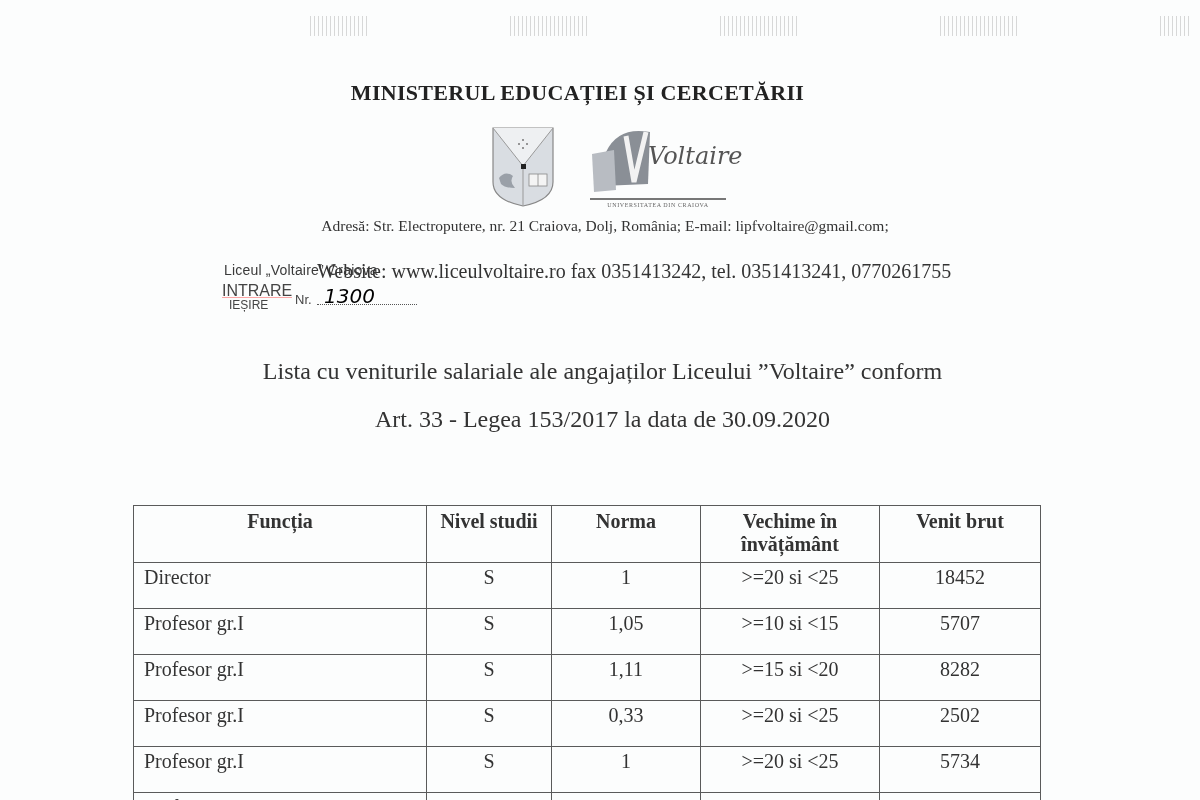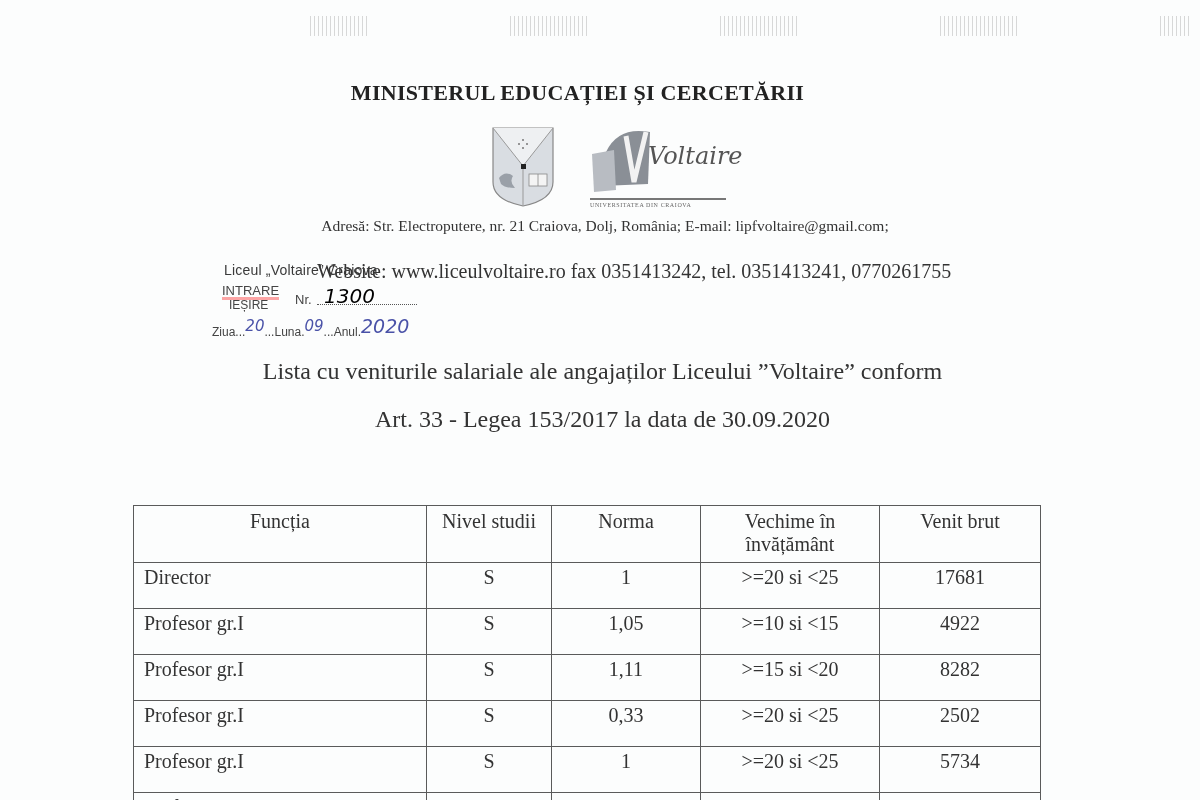--- a/index.html
+++ b/index.html
@@ -29,21 +29,21 @@
       font-weight: bold; font-size: 22px; letter-spacing: 0.3px;
       color: #222;
     }
     .logos {
       position: absolute; top: 122px; left: 488px; width: 260px; height: 90px;
     }
     .crest {
       position: absolute; left: 3px; top: 4px; width: 64px; height: 82px;
     }
     .voltaire-logo {
-      position: absolute; left: 100px; top: 2px; width: 150px; height: 90px;
+      position: absolute; left: 100px; top: 2px; width: 150px; height: 90px; text-align: center;
     }
     .voltaire-word {
       position: absolute; left: 60px; top: 18px;
       font-family: "DejaVu Serif", serif; font-style: italic;
       font-size: 24px; color: #555;
     }
     .voltaire-sub {
       position: absolute; left: 2px; top: 74px;
       font-size: 6px; letter-spacing: 0.6px; color: #666;
       border-top: 2px solid #777; padding-top: 2px; width: 136px;
@@ -59,22 +59,22 @@
     .stamp {
       position: absolute; top: 262px; left: 212px; width: 260px; height: 80px;
       font-family: "Liberation Sans", "DejaVu Sans", sans-serif;
       color: #444;
     }
     .stamp .school {
       position: absolute; left: 12px; top: 0; font-size: 14px; letter-spacing: 0.2px;
       color: #3a3a3a;
     }
     .stamp .intrare {
-      position: absolute; left: 10px; top: 22px; font-size: 13px;
-      border-bottom: 3px solid #fca5a5; line-height: 13px;
+      position: absolute; left: 10px; top: 22px; font-size: 16px;
+      border-bottom: 1px solid #fca5a5; line-height: 13px;
     }
     .stamp .iesire {
       position: absolute; left: 17px; top: 37px; font-size: 12px; line-height: 13px;
     }
     .stamp .nr-label {
       position: absolute; left: 83px; top: 30px; font-size: 13px;
     }
     .stamp .nr-dots {
       position: absolute; left: 105px; top: 36px; width: 100px;
       border-bottom: 1px dotted #555; height: 6px;
@@ -105,21 +105,21 @@
       border-collapse: collapse;
       font-size: 20px; color: #333;
     }
     table.salaries th, table.salaries td {
       border: 1px solid #5a5a5a;
       vertical-align: top;
       padding: 3px 0 0 0;
       font-weight: normal;
     }
     table.salaries th {
-      font-weight: normal; height: 52px;
+      font-weight: bold; height: 52px;
       line-height: 23px; padding-top: 4px;
     }
     table.salaries td { height: 42px; text-align: center; }
     table.salaries td.functia { text-align: left; padding-left: 10px; }
     .c1 { width: 292px; } .c2 { width: 124px; } .c3 { width: 148px; }
     .c4 { width: 178px; } .c5 { width: 160px; margin-top: 18px; }
   </style>
 </head>
 <body>
 
@@ -163,23 +163,20 @@
   <div class="address">Adresă: Str. Electroputere, nr. 21 Craiova, Dolj, România; E-mail: lipfvoltaire@gmail.com;</div>
   <div class="website">Website: www.liceulvoltaire.ro fax  0351413242, tel. 0351413241, 0770261755</div>
 
   <div class="stamp">
     <div class="school">Liceul „Voltaire” Craiova</div>
     <div class="intrare">INTRARE</div>
     <div class="iesire">IEȘIRE</div>
     <div class="nr-label">Nr.</div>
     <div class="nr-dots"></div>
     <div class="nr-value">1300</div>
-    <div class="date-line">
-      <span>Ziua</span>...<span class="hand">20</span>...<span>Luna</span>.<span class="hand">09</span>...<span>Anul</span>.<span class="hand big">2020</span>
-    </div>
   </div>
 
   <div class="title1">Lista cu veniturile salariale ale angajaților Liceului ”Voltaire” conform</div>
   <div class="title2">Art. 33 - Legea 153/2017 la data de 30.09.2020</div>
 
   <table class="salaries">
     <thead>
       <tr>
         <th class="c1">Funcția</th>
         <th class="c2">Nivel studii</th>
@@ -187,28 +184,28 @@
         <th class="c4">Vechime în învățământ</th>
         <th class="c5">Venit brut</th>
       </tr>
     </thead>
     <tbody>
       <tr>
         <td class="functia">Director</td>
         <td>S</td>
         <td>1</td>
         <td>&gt;=20 si &lt;25</td>
-        <td>17681</td>
+        <td>18452</td>
       </tr>
       <tr>
         <td class="functia">Profesor gr.I</td>
         <td>S</td>
         <td>1,05</td>
         <td>&gt;=10 si &lt;15</td>
-        <td>4922</td>
+        <td>5707</td>
       </tr>
       <tr>
         <td class="functia">Profesor gr.I</td>
         <td>S</td>
         <td>1,11</td>
         <td>&gt;=15 si &lt;20</td>
         <td>8282</td>
       </tr>
       <tr>
         <td class="functia">Profesor gr.I</td>

